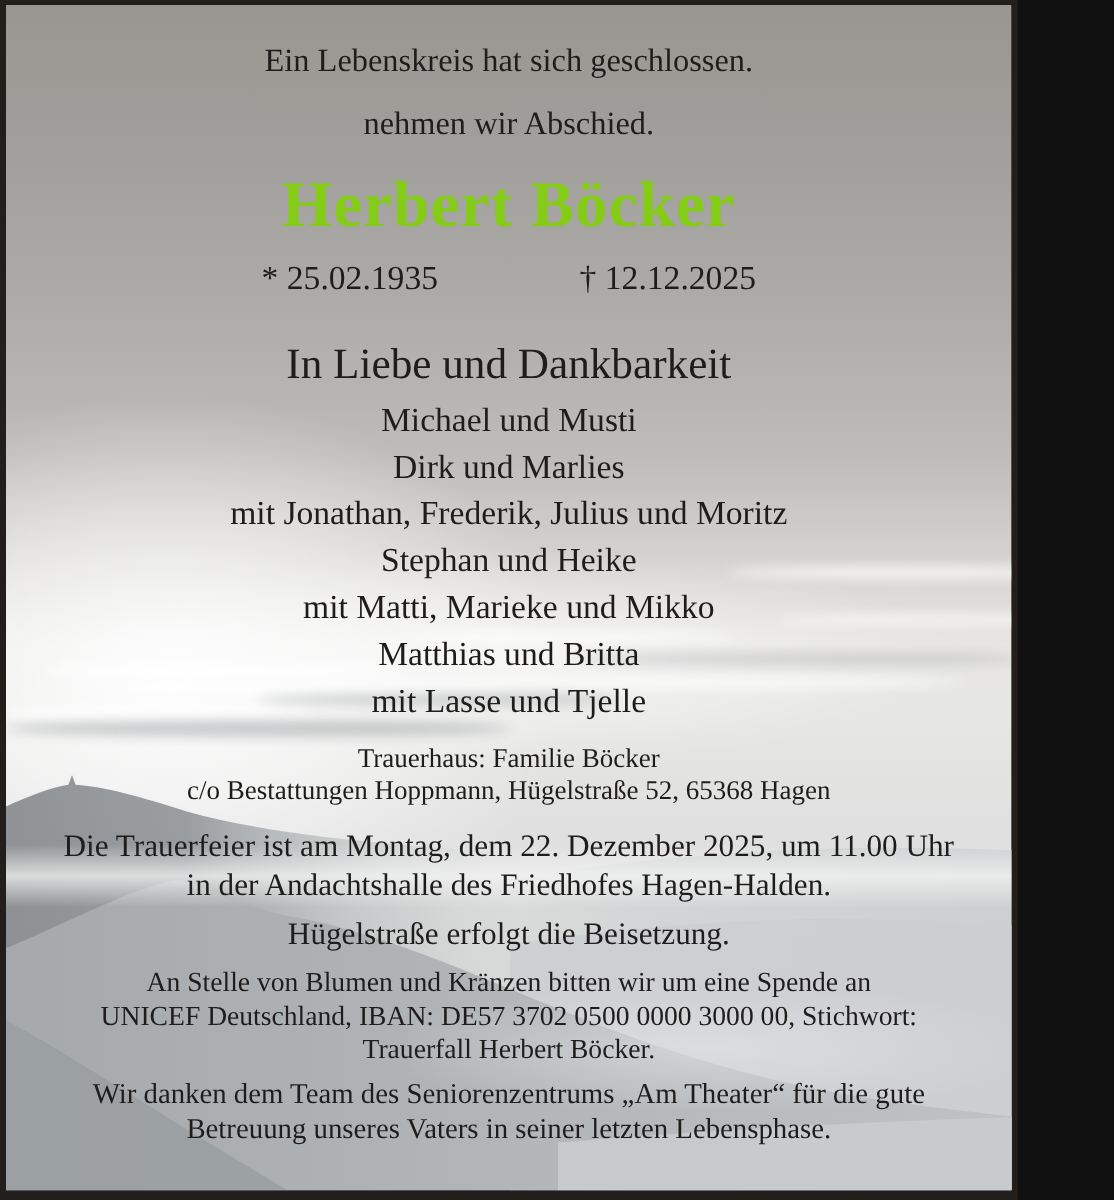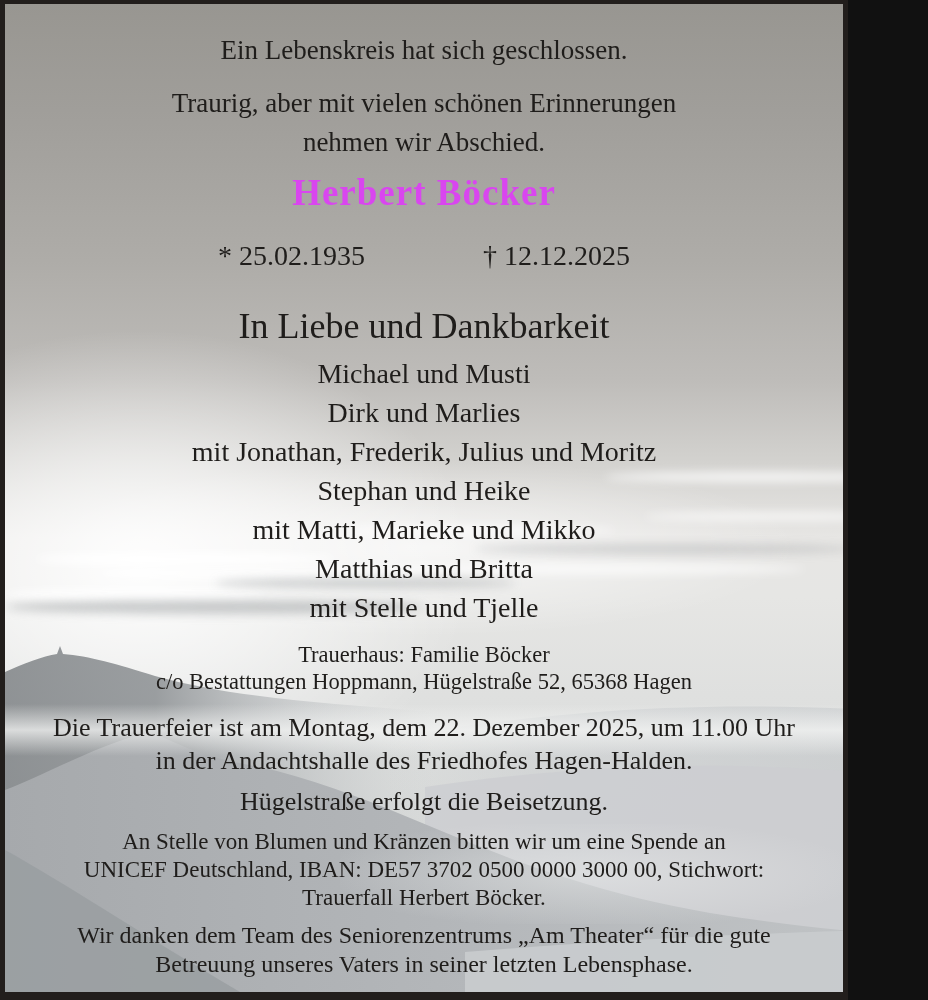--- a/index.html
+++ b/index.html
@@ -43,21 +43,21 @@
     background:radial-gradient(55% 55% at 50% 50%, rgba(231,233,233,0.55), rgba(231,233,233,0)); }
   
   .content {
     position:absolute; inset:0; z-index:3;
     display:flex; flex-direction:column; align-items:center;
     text-align:center; color:#1f1d1b;
   }
   .content div, .content span, .content h1 { white-space:nowrap; }
   .opening    { margin-top:30px; font-size:27px;   line-height:32px; }
   .intro      { margin-top:18px; font-size:27px;   line-height:39px; }
-  .name       { margin:2px 0 0; font-size:37px;   line-height:58px; font-weight:700; letter-spacing:1px; color:#d946ef; }
+  .name       { margin:18px 0 0; font-size:54px;   line-height:58px; font-weight:700; letter-spacing:1px; color:#84cc16; }
   .dates      { margin-top:18px; font-size:28px;   line-height:32px; width:412px; display:flex; justify-content:space-between; }
   .dedication { margin-top:38px; font-size:36px;   line-height:32px; }
   .mourners   { margin-top:12px; font-size:28px;   line-height:39px; }
   .address    { margin-top:14px; font-size:22.5px; line-height:27px; }
   .service    { margin-top:16px; font-size:26px;   line-height:33px; }
   .burial     { margin-top:8px;  font-size:26px;   line-height:33px; }
   .donation   { margin-top:10px; font-size:23px;   line-height:28px; }
   .thanks     { margin-top:9px;  font-size:24px;   line-height:28.5px; }
 </style>
 </head>
@@ -104,41 +104,40 @@
     <path d="M460,420 C620,407 790,399 928,397 L928,460 L460,460 Z" fill="#c9ccce" opacity="0.9"></path>
   </svg>
 
   <div class="mist mist-a"></div>
   <div class="mist mist-b"></div>
 
   <div class="content">
     <div class="opening">Ein Lebenskreis hat sich geschlossen.</div>
 
     <div class="intro">
-      <div>Traurig, aber mit vielen schönen Erinnerungen</div>
       <div>nehmen wir Abschied.</div>
     </div>
 
     <h1 class="name">Herbert Böcker</h1>
 
     <div class="dates">
       <span>* 25.02.1935</span>
       <span>† 12.12.2025</span>
     </div>
 
     <div class="dedication">In Liebe und Dankbarkeit</div>
 
     <div class="mourners">
       <div>Michael und Musti</div>
       <div>Dirk und Marlies</div>
       <div>mit Jonathan, Frederik, Julius und Moritz</div>
       <div>Stephan und Heike</div>
       <div>mit Matti, Marieke und Mikko</div>
       <div>Matthias und Britta</div>
-      <div>mit Stelle und Tjelle</div>
+      <div>mit Lasse und Tjelle</div>
     </div>
 
     <div class="address">
       <div>Trauerhaus: Familie Böcker</div>
       <div>c/o Bestattungen Hoppmann, Hügelstraße 52, 65368 Hagen</div>
     </div>
 
     <div class="service">
       <div>Die Trauerfeier ist am Montag, dem 22. Dezember 2025, um 11.00 Uhr</div>
       <div>in der Andachtshalle des Friedhofes Hagen-Halden.</div>

